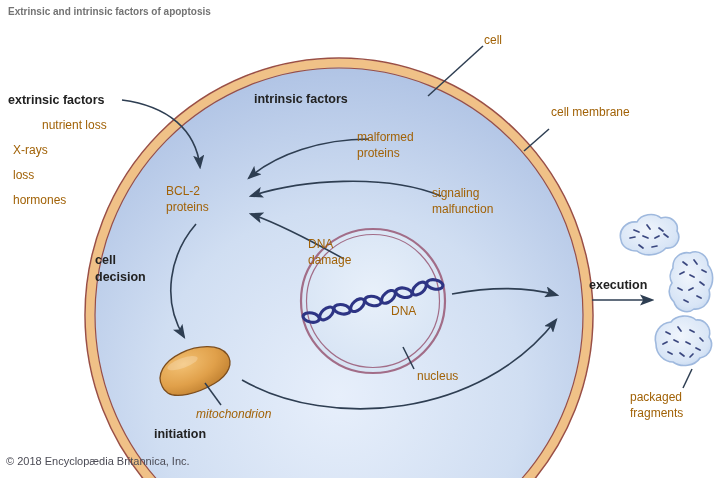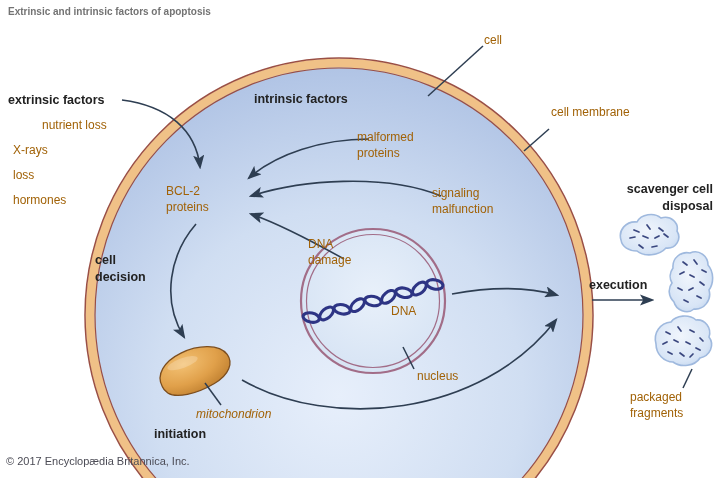--- a/index.html
+++ b/index.html
@@ -164,19 +164,17 @@
 damage</div>
   <div class="lbl" style="left:391px; top:303px;">DNA</div>
   <div class="lbl" style="left:417px; top:368px;">nucleus</div>
 
   <div class="lbl b ctr" style="left:95px; top:252px; width:100px;">cell
 decision</div>
   <div class="lbl" style="left:196px; top:406px;font-style:italic;">mitochondrion</div>
   <div class="lbl b" style="left:154px; top:426px;">initiation</div>
   <div class="lbl b" style="left:589px; top:277px;text-align:right;">execution</div>
 
-  <div class="lbl b rt" style="left:593px; top:181px; width:120px;">scavenger cell
-disposal</div>
   <div class="lbl ctr" style="left:630px; top:389px; width:100px;">packaged
 fragments</div>
 
-  <div class="copyright">© 2017 Encyclopædia Britannica, Inc.</div>
+  <div class="copyright">© 2018 Encyclopædia Britannica, Inc.</div>
 </div>
 
 </body></html>

